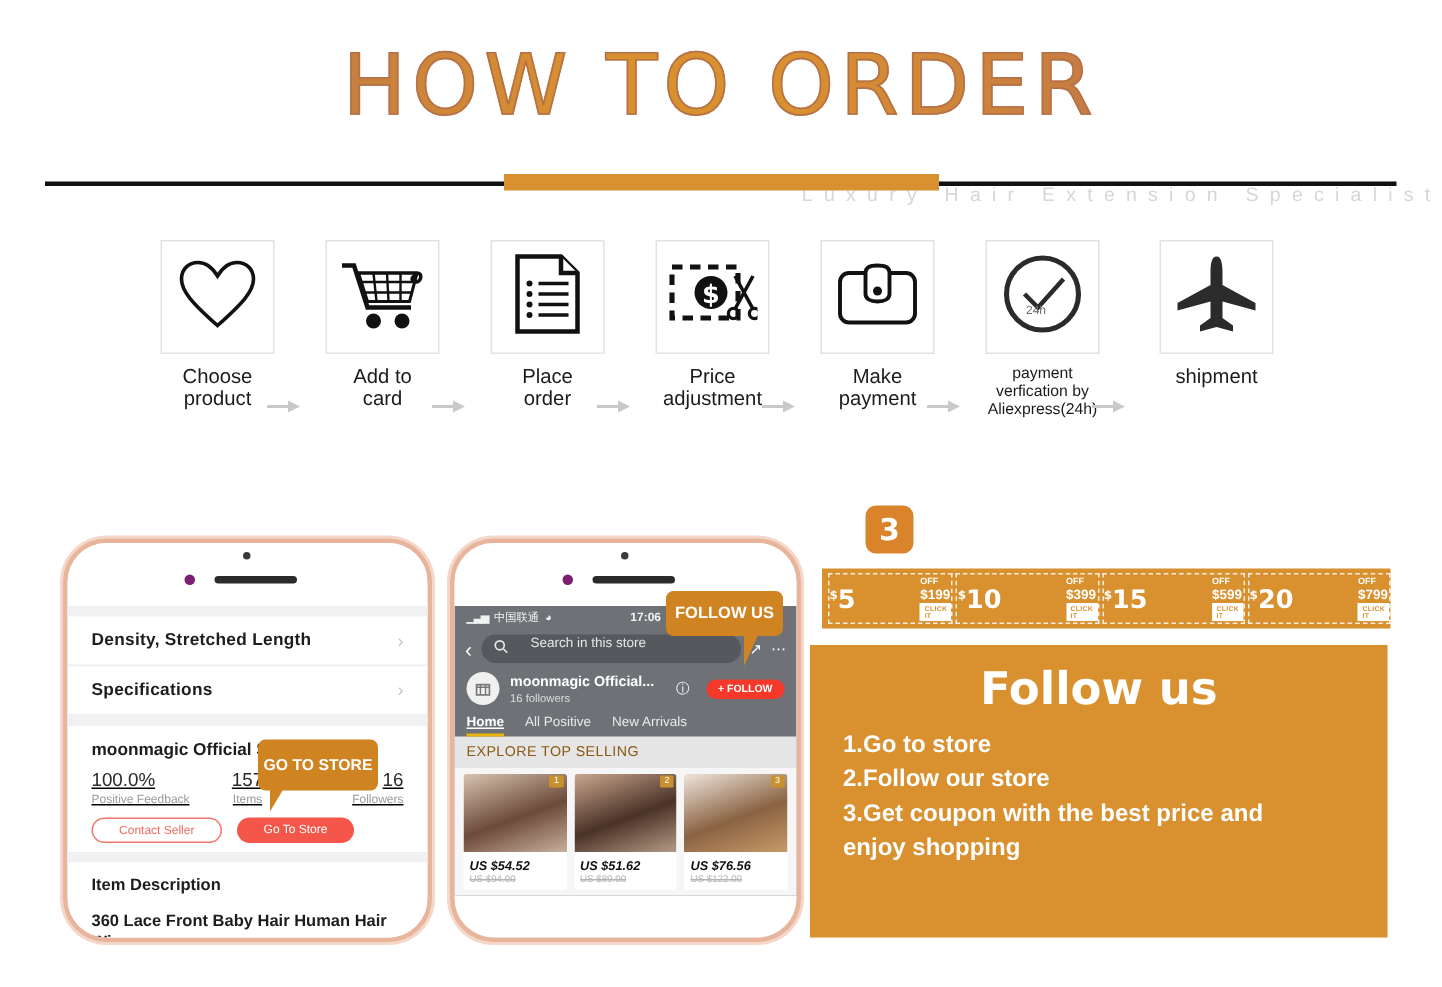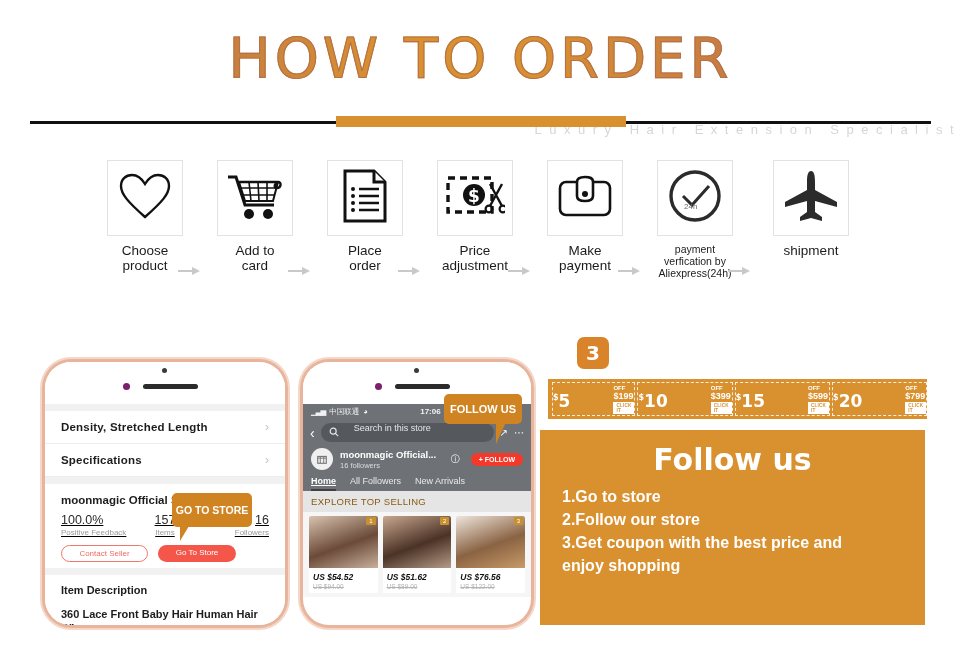--- a/index.html
+++ b/index.html
@@ -84,21 +84,21 @@
   .rp-searchbox .ph{font-size:9px;color:#e6e6e6;}
   .rp-head{display:flex;align-items:center;padding:2px 8px 4px;gap:7px;}
   .rp-avatar{width:22px;height:22px;border-radius:50%;background:#f0f0f0;display:flex;
              align-items:center;justify-content:center;}
   .rp-name{font-size:9.5px;font-weight:bold;color:#fff;}
   .rp-followers{font-size:7.5px;color:#dcdcdc;margin-top:1px;}
   .rp-follow{background:#f4392b;color:#fff;font-size:7px;font-weight:bold;
              border-radius:9px;padding:3px 8px;}
   .rp-tabs{display:flex;gap:14px;padding:2px 8px 0;font-size:9px;}
   .rp-tab{padding-bottom:3px;color:#e8e8e8;}
-  .rp-tab.active{font-weight:bold;color:#fff;border-bottom:2px solid #404040;text-decoration:underline;}
+  .rp-tab.active{font-weight:bold;color:#fff;border-bottom:2px solid #eab308;text-decoration:underline;}
   .rp-promo{background:#e5e5e5;padding:5px 8px;font-size:9.5px;font-weight:normal;color:#8a5a12;letter-spacing:.3px;}
   .rp-cards{display:flex;gap:5px;padding:4px 6px;background:#f6f6f6;}
   .rp-card{flex:1;background:#fff;border-radius:2px;overflow:hidden;}
   .rp-img{height:52px;position:relative;}
   .rp-rank{position:absolute;right:2px;top:1px;background:#c8912f;color:#fff;font-size:6px;
            padding:1px 3px;border-radius:1px;}
   .rp-price{font-size:8.5px;font-weight:bold;font-style:italic;color:#111;padding:4px 4px 0;}
   .rp-old{font-size:6.5px;color:#b3b3b3;text-decoration:line-through;padding:1px 4px 3px;}
 
   
@@ -364,21 +364,21 @@
         <div style="flex:1">
           <div class="rp-name">moonmagic Official...</div>
           <div class="rp-followers">16  followers</div>
         </div>
         <span style="font-size:9px;margin-right:4px;">ⓘ</span>
         <div class="rp-follow">+ FOLLOW</div>
       </div>
 
       <div class="rp-tabs">
         <div class="rp-tab active">Home</div>
-        <div class="rp-tab">All Followers</div>
+        <div class="rp-tab">All Positive</div>
         <div class="rp-tab">New Arrivals</div>
       </div>
 
       <div class="rp-promo">EXPLORE TOP SELLING</div>
 
       <div class="rp-cards">
         <div class="rp-card">
           <div class="rp-img" style="background:linear-gradient(160deg,#d8c3b0,#6b4a38 55%,#c8b09c);">
             <span class="rp-rank">1</span>
           </div>

